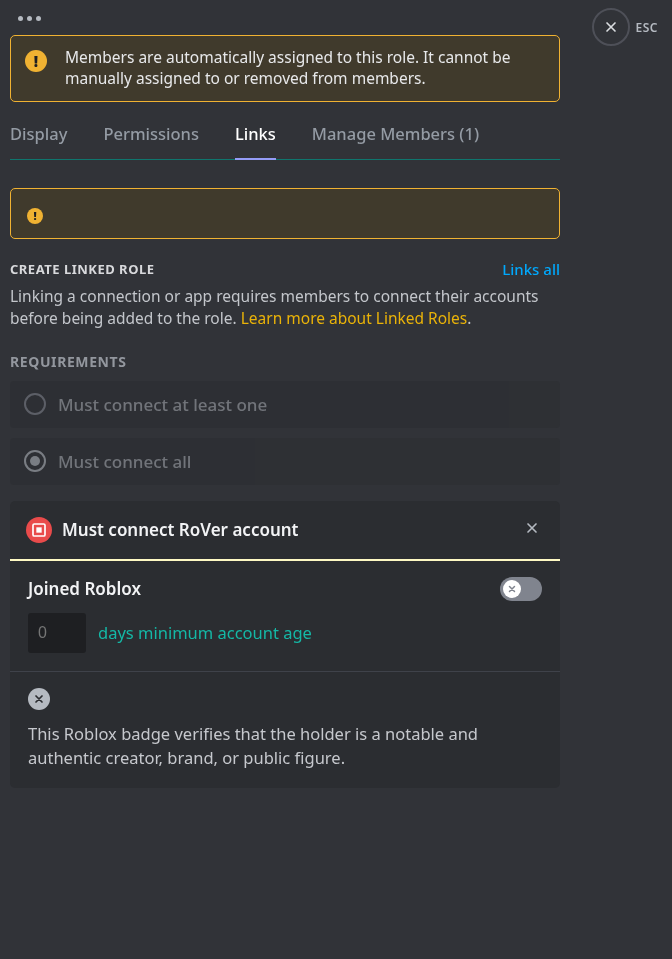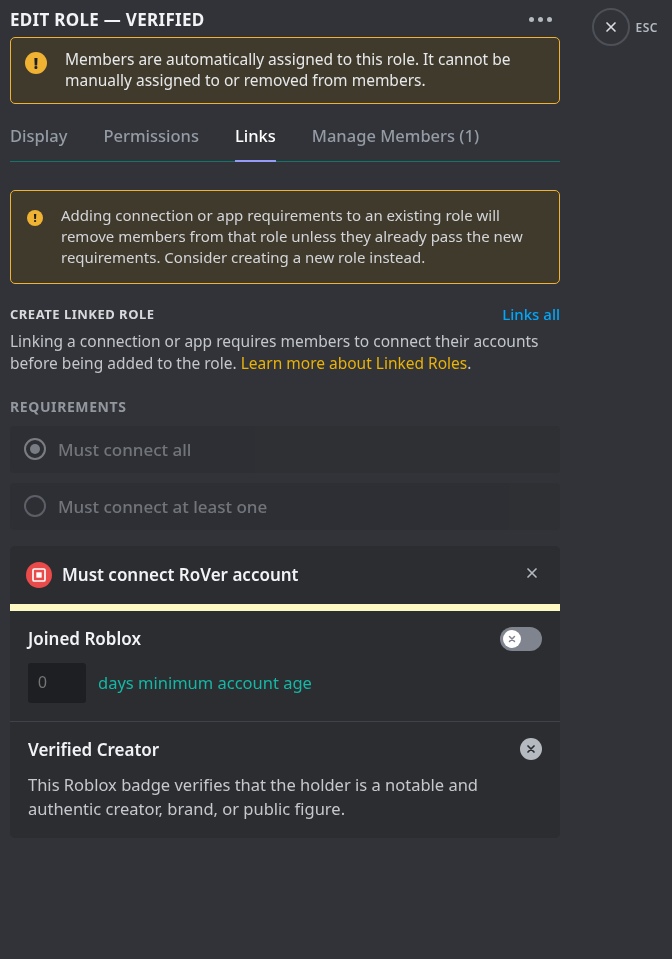--- a/index.html
+++ b/index.html
@@ -220,21 +220,21 @@
   .card {
     background: #2b2d31;
     border-radius: 5px;
     margin-top: 16px;
   }
   .card-header {
     display: flex;
     align-items: center;
     justify-content: space-between;
     padding: 14px 16px;
-    border-bottom: 7px solid #fef9c3;
+    border-bottom: 2px solid #fef9c3;
   }
   .card-header-left {
     display: flex;
     align-items: center;
     gap: 10px;
   }
   .app-icon {
     width: 26px;
     height: 26px;
     background: #e94b4b;
@@ -335,21 +335,20 @@
     <svg width="16" height="16" viewBox="0 0 24 24" fill="none" stroke="currentColor" stroke-width="2.5" stroke-linecap="round">
         <path d="M18 6 L6 18 M6 6 L18 18"></path>
       </svg>
   </div>
   <span class="esc-text">ESC</span>
 </div>
 
 <div class="content">
 
   <div class="header-row">
-    <div class="header-title">EDIT ROLE — VERIFIED</div>
     <div class="more-dots">
       <span></span>
         <span></span>
         <span></span>
     </div>
   </div>
 
   <div class="warn-banner">
     <div class="bang">!</div>
     <div class="warn-text">Members are automatically assigned to this role. It cannot be manually assigned to or removed from members.</div>
@@ -357,44 +356,43 @@
 
   <div class="tabs">
     <div class="tab">Display</div>
     <div class="tab">Permissions</div>
     <div class="tab active">Links</div>
     <div class="tab">Manage Members (1)</div>
   </div>
 
   <div class="warn-banner second">
     <div class="bang">!</div>
-    <div class="warn-text">Adding connection or app requirements to an existing role will remove members from that role unless they already pass the new requirements. Consider creating a new role instead.</div>
   </div>
 
   <div class="section-head">
     <div class="section-label">CREATE LINKED ROLE</div>
     <div class="clear-all">Links all</div>
   </div>
 
   <div class="desc-text">
     <span>Linking a connection or app requires members to connect their accounts before being added to the role. </span><a>Learn more about Linked Roles</a><span>.</span>
   </div>
 
   <div class="req-label">REQUIREMENTS</div>
 
+  <div class="radio-row">
+    <div class="radio-outer"></div>
+    <div class="radio-text">Must connect at least one</div>
+  </div>
+
   <div class="radio-row selected">
     <div class="radio-outer">
         <div class="radio-inner"></div>
       </div>
     <div class="radio-text">Must connect all</div>
-  </div>
-
-  <div class="radio-row">
-    <div class="radio-outer"></div>
-    <div class="radio-text">Must connect at least one</div>
   </div>
 
   <div class="card">
     <div class="card-header">
       <div class="card-header-left">
         <div class="app-icon">
           <svg width="16" height="16" viewBox="0 0 24 24">
               <rect x="3" y="3" width="18" height="18" rx="2" fill="none" stroke="#fff" stroke-width="2.5"></rect>
               <rect x="8" y="8" width="8" height="8" fill="#fff"></rect>
             </svg>
@@ -420,21 +418,20 @@
         </div>
       </div>
       <div class="input-row">
         <input class="num-input" placeholder="0" style="">
         <div class="input-label">days minimum account age</div>
       </div>
     </div>
 
     <div class="card-section">
       <div class="sub-head">
-        <div class="sub-title">Verified Creator</div>
         <div class="remove-circ">
           <svg width="12" height="12" viewBox="0 0 24 24" fill="none" stroke="currentColor" stroke-width="3.5" stroke-linecap="round">
               <path d="M18 6 L6 18 M6 6 L18 18"></path>
             </svg>
         </div>
       </div>
       <div class="body-text">This Roblox badge verifies that the holder is a notable and authentic creator, brand, or public figure.</div>
     </div>
   </div>
 

